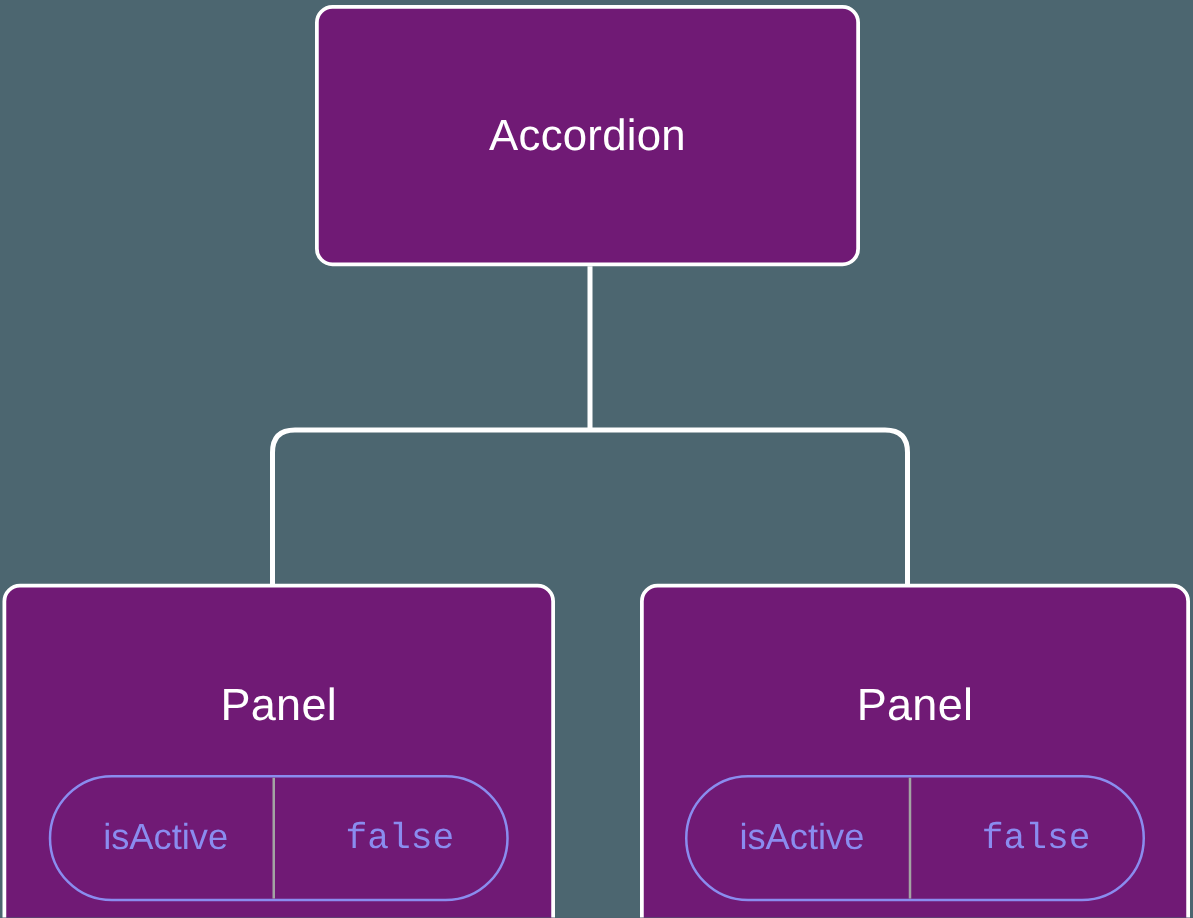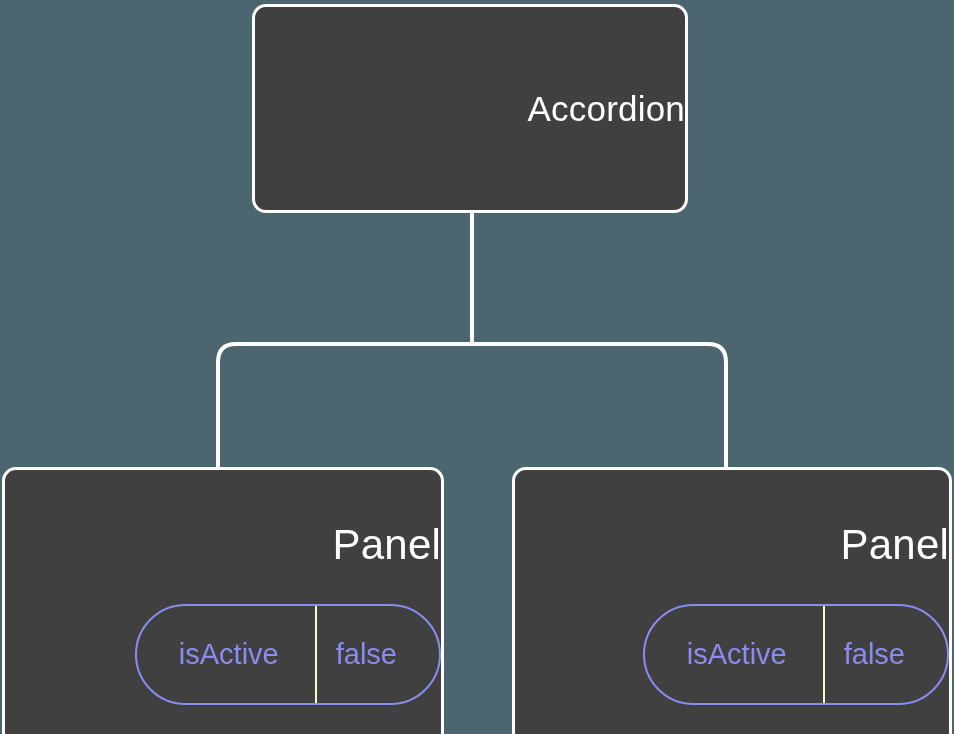--- a/index.html
+++ b/index.html
@@ -24,26 +24,26 @@
     left: 0;
     top: 0;
     width: 954px;
     height: 734px;
     pointer-events: none;
   }
 
   .node {
     position: absolute;
     box-sizing: border-box;
-    background: #404040;
+    background: #701a75;
     border: 3px solid #ffffff;
     border-radius: 14px;
     display: flex;
     flex-direction: column;
-    align-items: flex-end;
+    align-items: center;
     justify-content: flex-start;
   }
 
   .node-root {
     left: 252px;
     top: 4px;
     width: 436px;
     height: 209px;
     justify-content: center;
   }
@@ -63,22 +63,22 @@
   .node-title {
     color: #ffffff;
     font-size: 35px;
     font-weight: 400;
     letter-spacing: 0.2px;
     line-height: 1;
     white-space: nowrap;
   }
   .node-panel-left .node-title,
   .node-panel-right .node-title {
-    margin-top: 54px;
-    font-size: 42px;
+    margin-top: 76px;
+    font-size: 36px;
   }
 
   .prop-pill {
     margin-top: 38px;
     display: flex;
     align-items: stretch;
     border: 2px solid #8a8cef;
     border-radius: 999px;
     height: 97px;
     background: transparent;
@@ -91,22 +91,23 @@
     justify-content: center;
     color: #8a8cef;
     font-size: 29px;
     line-height: 1;
     white-space: nowrap;
   }
   .prop-key {
     padding: 0 36px 0 42px;
   }
   .prop-val {
-    padding: 0 42px 0 19px;
-    border-left: 2px solid #fef9c3;
+    padding: 0 42px 0 56px;
+    border-left: 2px solid #a3a3a3;
+    font-family: Liberation Mono, monospace;
   }
 </style>
 </head>
 <body>
 
 <div id="canvas">
 
   <svg id="edges" viewBox="0 0 954 734" width="954" height="734" aria-hidden="true">
 
     <path d="M 472 213 L 472 344" fill="none" stroke="#ffffff" stroke-width="4" stroke-linecap="butt"></path>

